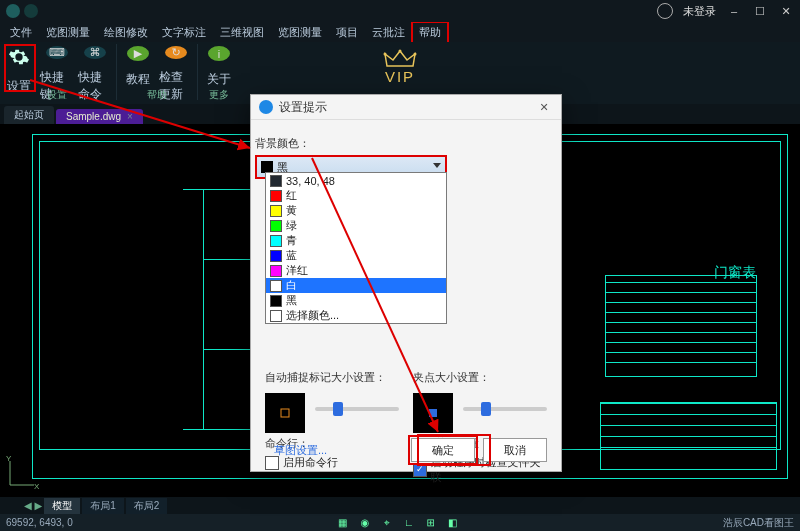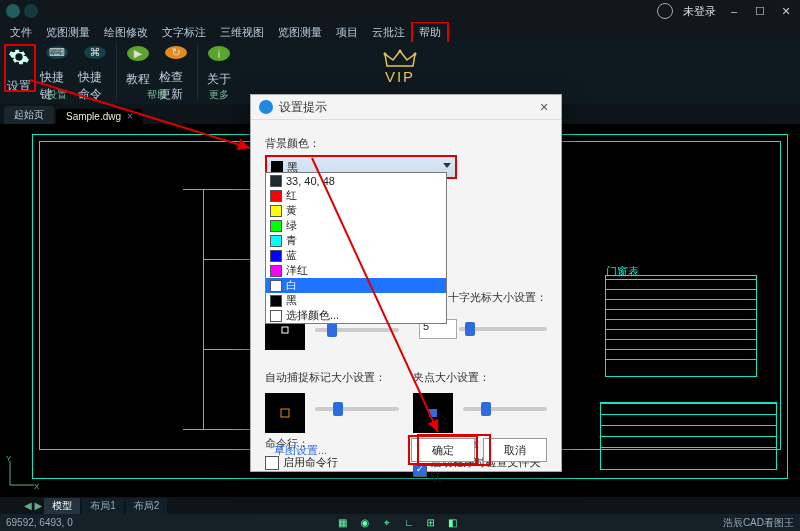--- a/index.html
+++ b/index.html
@@ -23,41 +23,41 @@
   .rico{width:22px;height:22px;border-radius:50%;display:flex;align-items:center;justify-content:center;margin-top:2px}
   .rlbl{font-size:12px;color:#bcd;margin-top:10px}
   .rgrplbl{font-size:10px;color:#7b9;margin-top:0}
   .gear .rico{background:none}
   .crown{position:absolute;left:50%;top:6px;transform:translateX(-50%);text-align:center}
   .crown svg{display:block;margin:0 auto}
   .vip{color:#e8c45a;font-size:15px;letter-spacing:2px;margin-top:-2px}
   
   .doctabs{height:20px;background:#0d151a;display:flex;align-items:flex-end;padding-left:4px;gap:2px}
   .dtab{padding:2px 10px;background:#1a252c;color:#bcd;border-top-left-radius:3px;border-top-right-radius:3px;font-size:10px}
-  .dtab.active{background:#000000;color:#e6edd0}
+  .dtab.active{background:#4c1d95;color:#e6edd0}
   .dtab .x{margin-left:6px;color:#789}
   
   .canvas{position:absolute;left:0;right:0;top:124px;bottom:34px;background:#000}
   .frame{position:absolute;left:32px;top:10px;right:12px;bottom:18px;border:1px solid #0ee7c7}
   .innerframe{position:absolute;left:6px;top:6px;right:6px;bottom:28px;border:1px solid #0ee7c7}
   .plan{position:absolute;left:150px;top:34px;width:280px;height:270px}
   .pline{position:absolute;background:#0ee7c7}
   .caption{position:absolute;left:50%;bottom:6px;transform:translateX(-50%);color:#0ee7c7;font-size:12px;border-bottom:1px solid #0ee7c7;padding:0 8px 1px}
   .tblk{position:absolute;right:10px;bottom:8px;width:175px;height:66px;border:1px solid #0ee7c7}
   .tblk .r{border-top:1px solid #0ee7c7;height:10px}
   .sched{position:absolute;right:30px;top:140px;width:150px;height:100px;border:1px solid #0ee7c7}
   .sched .sr{height:9px;border-top:1px solid #0ee7c7}
   .axis{position:absolute;left:4px;bottom:4px;color:#888}
   
   .dialog{position:absolute;left:250px;top:94px;width:310px;height:376px;background:#f4f4f4;border:1px solid #aaa;color:#222;z-index:20;box-shadow:0 8px 24px rgba(0,0,0,.5)}
   .dlg-tb{height:24px;display:flex;align-items:center;padding:0 8px;border-bottom:1px solid #ddd}
   .dlg-tb .ico{width:14px;height:14px;background:#1e88e5;border-radius:50%;margin-right:6px}
   .dlg-tb .ttl{flex:1;font-size:12px;color:#333}
   .dlg-tb .close{width:18px;text-align:center;color:#555}
-  .dlg-body{padding:10px 14px 8px;position:relative;height:calc(100% - 24px);box-sizing:border-box}
+  .dlg-body{padding:10px 4px 8px;position:relative;height:calc(100% - 24px);box-sizing:border-box}
   .sect-lbl{font-size:11px;color:#333;margin:6px 0 4px}
   .combo{width:180px;height:20px;border:2px solid #d00;background:linear-gradient(#dce8f5,#c8dcef);display:flex;align-items:center;padding:0 4px;position:relative}
   .combo .sw{width:12px;height:12px;background:#000;margin-right:4px}
   .combo .arr{position:absolute;right:4px;top:6px;border-left:4px solid transparent;border-right:4px solid transparent;border-top:5px solid #333}
   .droplist{position:absolute;left:14px;top:52px;width:180px;background:#fff;border:1px solid #7a7a7a;z-index:5}
   .opt{display:flex;align-items:center;height:15px;padding:0 4px;font-size:11px;color:#222}
   .opt .sw{width:12px;height:12px;margin-right:4px;border:1px solid #555;box-sizing:border-box}
   .opt.sel{background:#1e74ff;color:#fff}
   .row2{position:absolute;top:186px;left:14px;right:14px;display:flex;gap:14px}
   .cell{flex:1}
@@ -188,21 +188,21 @@
       <div class="pline" style="left:0;top:260px;width:280px;height:1px"></div>
       <div class="pline" style="left:20px;top:20px;width:1px;height:240px"></div>
       <div class="pline" style="left:260px;top:20px;width:1px;height:240px"></div>
       <div class="pline" style="left:20px;top:90px;width:240px;height:1px"></div>
       <div class="pline" style="left:20px;top:180px;width:240px;height:1px"></div>
       <div class="pline" style="left:120px;top:20px;width:1px;height:240px"></div>
       <div class="pline" style="left:190px;top:20px;width:1px;height:240px"></div>
     </div>
 
     <div class="sched">
-      <div style="text-align:left;color:#0ee7c7;font-size:11px;margin-top:-12px">门窗表</div>
+      <div style="text-align:right;color:#0ee7c7;font-size:14px;margin-top:-12px">门窗表</div>
       <div class="sr"></div>
         <div class="sr"></div>
         <div class="sr"></div>
         <div class="sr"></div>
         <div class="sr"></div>
         <div class="sr"></div>
         <div class="sr"></div>
         <div class="sr"></div>
         <div class="sr"></div>
     </div>
@@ -275,39 +275,20 @@
       <div class="opt">
           <span class="sw" style="background:#000000"></span>
           <span>黑</span>
         </div>
       <div class="opt">
           <span class="sw" style="background:#fff"></span>
           <span>选择颜色...</span>
         </div>
     </div>
 
-    <div class="row2">
-      <div class="cell">
-        <div class="preview">
-            <svg width="20" height="20">
-              <rect x="7" y="7" width="6" height="6" fill="none" stroke="#fff"></rect>
-            </svg>
-          </div>
-        <div class="slider">
-            <span class="th" style="left:12px"></span>
-          </div>
-      </div>
-      <div class="cell">
-        <div style="text-align:right;font-size:11px;color:#333;margin-top:-16px">十字光标大小设置：</div>
-        <div class="numbox">5</div>
-        <div class="slider" style="margin-left:46px">
-            <span class="th" style="left:6px"></span>
-          </div>
-      </div>
-    </div>
 
     <div class="row3">
       <div class="cell">
         <div class="sect-lbl">自动捕捉标记大小设置：</div>
         <div class="preview">
             <svg width="20" height="20">
               <rect x="6" y="6" width="8" height="8" fill="none" stroke="#e68a1e"></rect>
             </svg>
           </div>
         <div class="slider">

